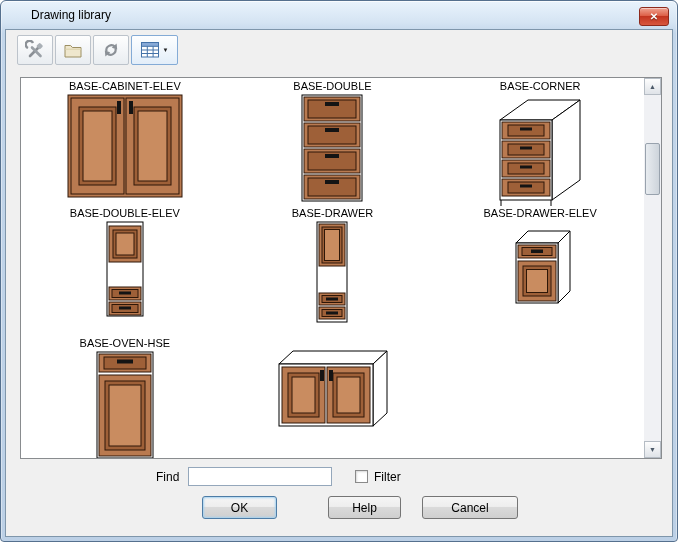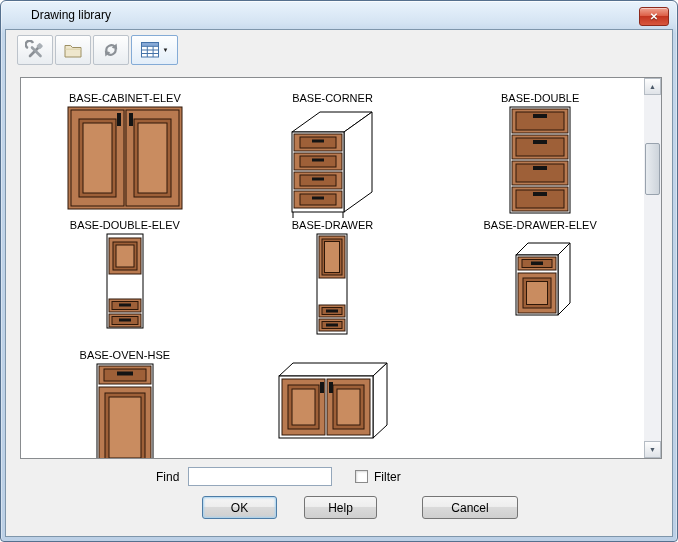--- a/index.html
+++ b/index.html
@@ -42,21 +42,21 @@
   
   .listbox{
     position:absolute;left:14px;top:47px;width:642px;height:382px;
     background:#fff;border:1px solid #898c8f;box-sizing:border-box;
   }
   .grid{
     position:absolute;left:0;top:0;width:623px;height:380px;
     display:grid;grid-template-columns:repeat(3,1fr);
     grid-template-rows:127px 130px 160px;overflow:hidden;
   }
-  .cell{display:flex;flex-direction:column;align-items:center;padding-top:14px;}
+  .cell{display:flex;flex-direction:column;align-items:center;padding-top:2px;}
   .cell-label{font-size:11px;line-height:13px;color:#000;white-space:nowrap;}
   .thumb{margin-top:1px;flex:0 0 auto;}
   
   .scrollbar{position:absolute;top:0;right:0;width:17px;height:380px;background:#f0f1f4;}
   .sb-btn{
     position:absolute;left:0;width:17px;height:17px;box-sizing:border-box;
     border:1px solid #b5bcc4;background:linear-gradient(#fdfdfd,#dfe3e8);
     display:flex;align-items:center;justify-content:center;
   }
   .sb-btn.up{top:0}.sb-btn.down{bottom:0}
@@ -80,21 +80,21 @@
     background:#fff;border:1px solid #8a8a8a;box-shadow:inset 1px 1px 2px #d8d8d8;
   }
   #filter-label{left:368px;top:440px;text-align:center;}
   .w7btn{
     position:absolute;top:466px;height:23px;padding:4px;
     border:1px solid #757575;border-radius:3px;
     background:linear-gradient(#f5f5f5 0%,#eeeeee 45%,#dadada 50%,#cfcfcf 100%);
     font-size:12px;color:#000;font-family:"Liberation Sans",sans-serif;
   }
   #ok-btn{left:196px;width:75px;border-color:#4d7ca6;box-shadow:inset 0 0 2px 1px #a6d2f0;}
-  #help-btn{left:298px;width:73px;text-align:center;}
+  #help-btn{left:322px;width:73px;text-align:center;}
   #cancel-btn{left:416px;width:96px;}
 </style>
 </head>
 <body>
 
 <div class="window">
   <div class="titlebar">
     <span class="title">Drawing library</span>
     <div class="close-btn">
       <span>✕</span>
@@ -149,20 +149,39 @@
             <rect x="16" y="17" width="29" height="70" fill="#c98c60" stroke="#2e1708"></rect>
             <rect x="59" y="4" width="53" height="96" fill="#b97a50" stroke="#2e1708"></rect>
             <rect x="67" y="13" width="37" height="78" fill="#9e6038" stroke="#2e1708"></rect>
             <rect x="71" y="17" width="29" height="70" fill="#c98c60" stroke="#2e1708"></rect>
             <rect x="50" y="7" width="4" height="13" fill="#141414"></rect>
             <rect x="62" y="7" width="4" height="13" fill="#141414"></rect>
           </svg>
         </div>
 
         <div class="cell">
+          <div class="cell-label">BASE-DOUBLE</div>
+          <svg class="thumb" width="62" height="108" viewBox="0 0 62 108">
+            <rect x="1" y="1" width="60" height="106" fill="#fff" stroke="#000"></rect>
+            <rect x="3" y="3" width="56" height="24" fill="#b97a50" stroke="#2e1708"></rect>
+            <rect x="7" y="6" width="48" height="18" fill="#9e6038" stroke="#2e1708"></rect>
+            <rect x="24" y="8" width="14" height="4" fill="#141414"></rect>
+            <rect x="3" y="29" width="56" height="24" fill="#b97a50" stroke="#2e1708"></rect>
+            <rect x="7" y="32" width="48" height="18" fill="#9e6038" stroke="#2e1708"></rect>
+            <rect x="24" y="34" width="14" height="4" fill="#141414"></rect>
+            <rect x="3" y="55" width="56" height="24" fill="#b97a50" stroke="#2e1708"></rect>
+            <rect x="7" y="58" width="48" height="18" fill="#9e6038" stroke="#2e1708"></rect>
+            <rect x="24" y="60" width="14" height="4" fill="#141414"></rect>
+            <rect x="3" y="81" width="56" height="24" fill="#b97a50" stroke="#2e1708"></rect>
+            <rect x="7" y="84" width="48" height="18" fill="#9e6038" stroke="#2e1708"></rect>
+            <rect x="24" y="86" width="14" height="4" fill="#141414"></rect>
+          </svg>
+        </div>
+
+        <div class="cell">
           <div class="cell-label">BASE-CORNER</div>
           <svg class="thumb" width="104" height="114" viewBox="0 0 104 114">
             <polygon points="12,26 64,26 92,6 40,6" fill="#fff" stroke="#000"></polygon>
             <polygon points="64,26 92,6 92,86 64,106" fill="#fff" stroke="#000"></polygon>
             <rect x="12" y="26" width="52" height="80" fill="#fff" stroke="#000"></rect>
             <rect x="14" y="28" width="48" height="17" fill="#b97a50" stroke="#2e1708"></rect>
             <rect x="20" y="31" width="36" height="11" fill="#9e6038" stroke="#2e1708"></rect>
             <rect x="32" y="33.5" width="12" height="3" fill="#141414"></rect>
             <rect x="14" y="47" width="48" height="17" fill="#b97a50" stroke="#2e1708"></rect>
             <rect x="20" y="50" width="36" height="11" fill="#9e6038" stroke="#2e1708"></rect>
@@ -172,39 +191,20 @@
             <rect x="32" y="71.5" width="12" height="3" fill="#141414"></rect>
             <rect x="14" y="85" width="48" height="17" fill="#b97a50" stroke="#2e1708"></rect>
             <rect x="20" y="88" width="36" height="11" fill="#9e6038" stroke="#2e1708"></rect>
             <rect x="32" y="90.5" width="12" height="3" fill="#141414"></rect>
             <line x1="13" y1="106" x2="13" y2="112" stroke="#000"></line>
             <line x1="63" y1="106" x2="63" y2="112" stroke="#000"></line>
           </svg>
         </div>
 
         <div class="cell">
-          <div class="cell-label">BASE-DOUBLE</div>
-          <svg class="thumb" width="62" height="108" viewBox="0 0 62 108">
-            <rect x="1" y="1" width="60" height="106" fill="#fff" stroke="#000"></rect>
-            <rect x="3" y="3" width="56" height="24" fill="#b97a50" stroke="#2e1708"></rect>
-            <rect x="7" y="6" width="48" height="18" fill="#9e6038" stroke="#2e1708"></rect>
-            <rect x="24" y="8" width="14" height="4" fill="#141414"></rect>
-            <rect x="3" y="29" width="56" height="24" fill="#b97a50" stroke="#2e1708"></rect>
-            <rect x="7" y="32" width="48" height="18" fill="#9e6038" stroke="#2e1708"></rect>
-            <rect x="24" y="34" width="14" height="4" fill="#141414"></rect>
-            <rect x="3" y="55" width="56" height="24" fill="#b97a50" stroke="#2e1708"></rect>
-            <rect x="7" y="58" width="48" height="18" fill="#9e6038" stroke="#2e1708"></rect>
-            <rect x="24" y="60" width="14" height="4" fill="#141414"></rect>
-            <rect x="3" y="81" width="56" height="24" fill="#b97a50" stroke="#2e1708"></rect>
-            <rect x="7" y="84" width="48" height="18" fill="#9e6038" stroke="#2e1708"></rect>
-            <rect x="24" y="86" width="14" height="4" fill="#141414"></rect>
-          </svg>
-        </div>
-
-        <div class="cell">
           <div class="cell-label">BASE-DOUBLE-ELEV</div>
           <svg class="thumb" width="38" height="96" viewBox="0 0 38 96">
             <rect x="1" y="1" width="36" height="94" fill="#fff" stroke="#000"></rect>
             <rect x="3" y="5" width="32" height="36" fill="#b97a50" stroke="#2e1708"></rect>
             <rect x="7" y="9" width="24" height="28" fill="#9e6038" stroke="#2e1708"></rect>
             <rect x="10" y="12" width="18" height="22" fill="#c98c60" stroke="#2e1708"></rect>
             <rect x="3" y="66" width="32" height="13" fill="#b97a50" stroke="#2e1708"></rect>
             <rect x="6" y="68.5" width="26" height="8" fill="#9e6038" stroke="#2e1708"></rect>
             <rect x="13" y="70.5" width="12" height="3" fill="#141414"></rect>
             <rect x="3" y="81" width="32" height="13" fill="#b97a50" stroke="#2e1708"></rect>

